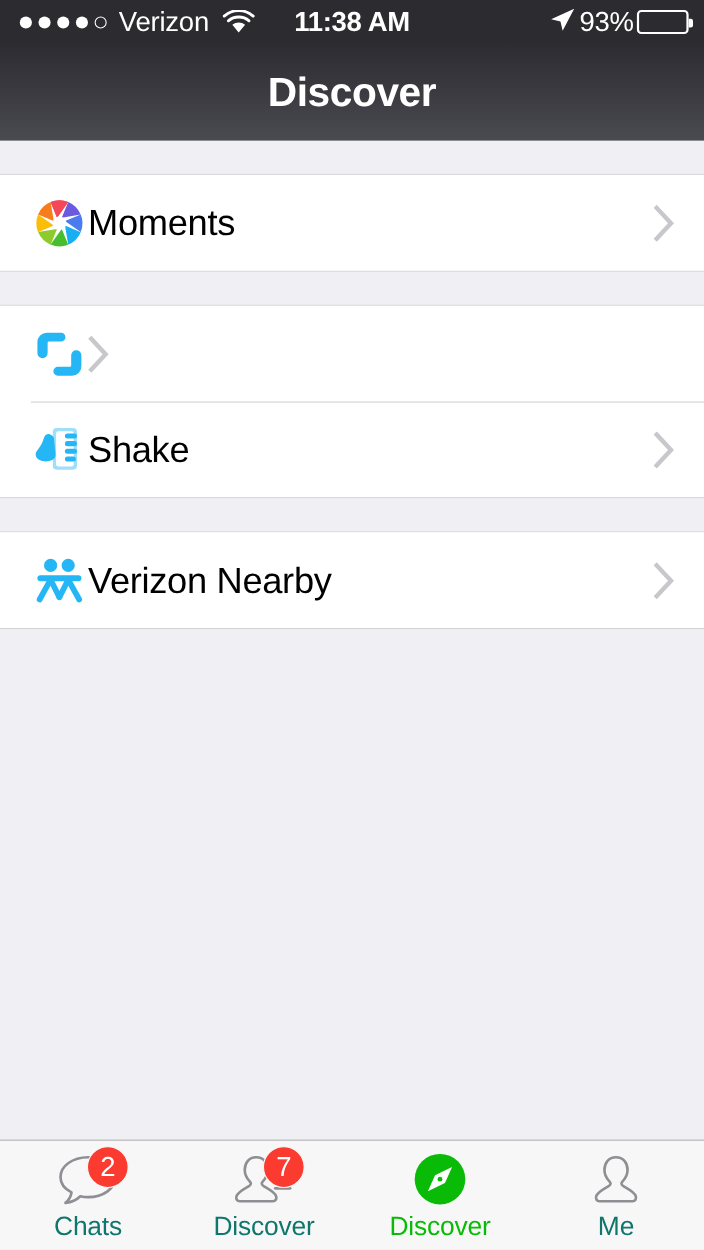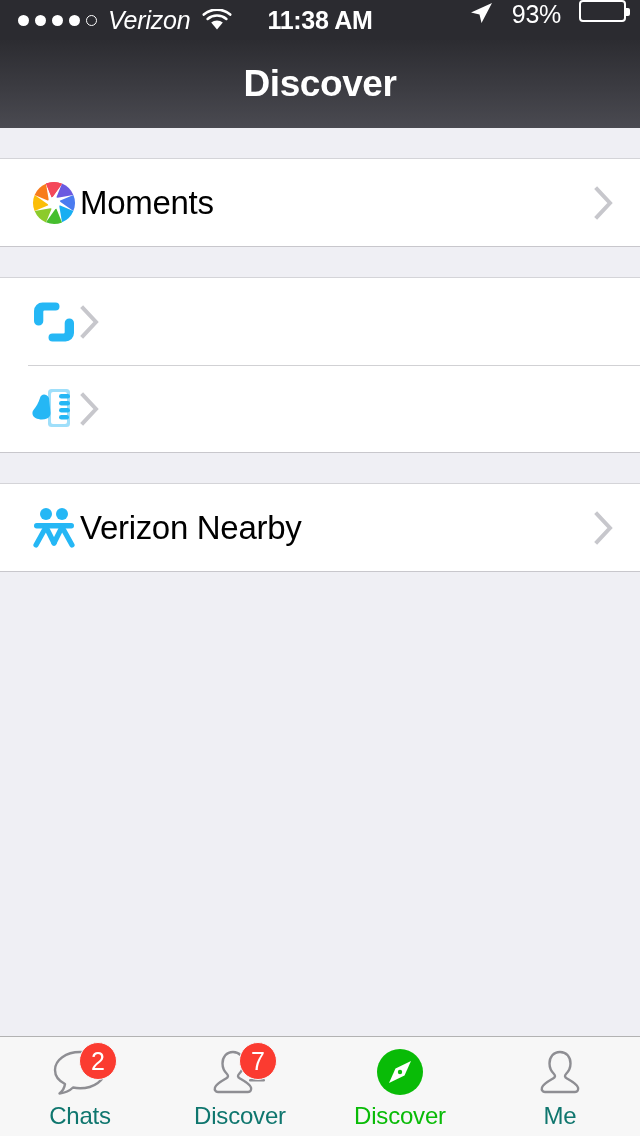--- a/index.html
+++ b/index.html
@@ -11,34 +11,34 @@
   }
   .screen { position:relative; width:640px; height:1136px; background:#EFEFF4; }
 
   
   .statusbar{
     position:absolute; top:0; left:0; width:640px; height:40px;
     background:#2B2B30;
     display:flex; align-items:center;
     color:#FFFFFF;
   }
-  .sb-left{ display:flex; align-items:center; margin-left:18px;font-style:italic; }
+  .sb-left{ display:flex; align-items:center; margin-left:18px; }
   .sb-dots{ display:flex; align-items:center; gap:6px; }
   .dot{ width:11px; height:11px; border-radius:50%; background:#FFFFFF; }
   .dot.empty{ background:transparent; border:1.6px solid #FFFFFF; }
   .carrier{ font-size:25px; margin-left:11px; letter-spacing:-0.2px; }
   .wifi{ margin-left:12px; display:flex; align-items:center; }
   .sb-center{
     position:absolute; left:0; right:0; top:0; height:40px;
     display:flex; align-items:center; justify-content:center;
     font-size:25px; font-weight:bold; letter-spacing:-0.3px;text-align:center;
   }
   .sb-right{
     position:absolute; right:14px; top:0; height:40px;
-    display:flex; gap:18px;
+    display:flex; align-items:center; gap:3px;
   }
   .battery-pct{ font-size:25px; letter-spacing:-0.3px; }
   .battery{
     width:47px; height:22px; border:2px solid #FFFFFF; border-radius:4px;
     position:relative; padding:2px;
   }
   .battery::after{
     content:""; position:absolute; right:-6px; top:6px;
     width:4px; height:8px; background:#FFFFFF; border-radius:0 2px 2px 0;
   }
@@ -204,20 +204,21 @@
           <svg width="50" height="50" viewBox="0 0 50 50">
             <rect x="19" y="5" width="22" height="38" rx="3.5" fill="#9FDFFA"></rect>
             <rect x="22" y="8" width="16" height="32" rx="2" fill="#FFFFFF"></rect>
             <path d="M20 14 c-3 -5 -8 -4 -9 0 c-1.5 5 -4 9 -6.5 12 c-2 2.5 -1 6.5 2 8 c3.5 1.8 8 2 11.5 0.5 c2.5 -1 3.5 -3 3.5 -5.5 Z" fill="#25B7F5"></path>
             <rect x="30" y="10" width="11" height="4.6" rx="2.3" fill="#25B7F5"></rect>
             <rect x="30" y="17" width="11" height="4.6" rx="2.3" fill="#25B7F5"></rect>
             <rect x="30" y="24" width="11" height="4.6" rx="2.3" fill="#25B7F5"></rect>
             <rect x="30" y="31" width="10" height="4.6" rx="2.3" fill="#25B7F5"></rect>
           </svg>
         </span>
+        <span class="row-label">Shake</span>
         <span class="chevron">
           <svg width="20" height="34" viewBox="0 0 20 34">
             <path d="M3 3 L16 17 L3 31" stroke="#C7C7CC" stroke-width="4" fill="none" stroke-linecap="square"></path>
           </svg>
         </span>
       </div>
     </div>
 
     <div class="gap"></div>
 

